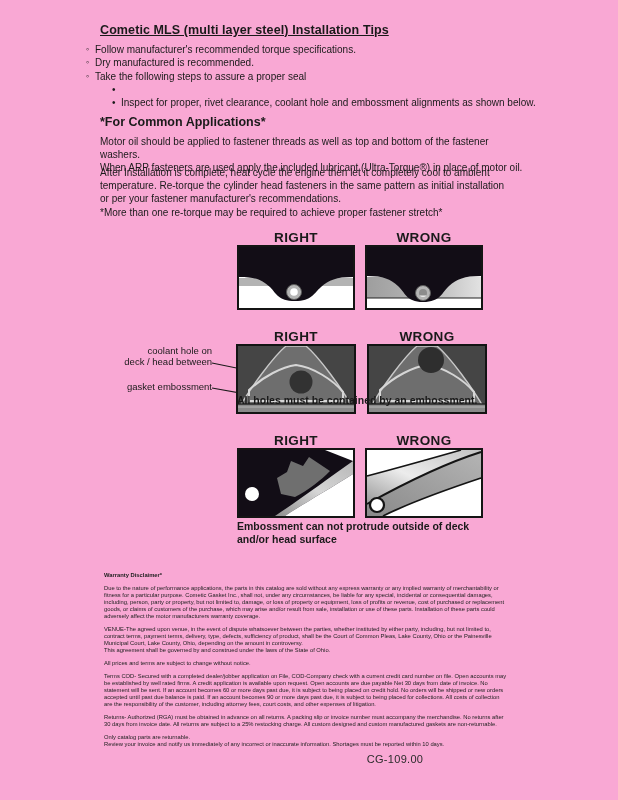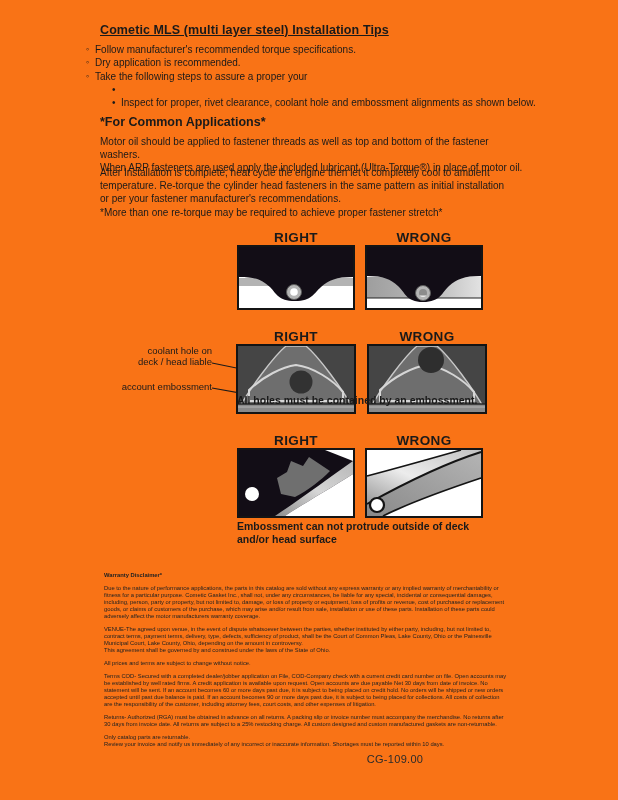--- a/index.html
+++ b/index.html
@@ -1,21 +1,21 @@
 <!DOCTYPE html>
 <html><head>
 <meta charset="utf-8">
 <style>
   * { margin: 0; padding: 0; box-sizing: border-box; }
   html, body { background: #ffffff; }
   .page {
     position: relative;
     width: 618px;
     height: 800px;
-    background: #f97316;
+    background: #f9a8d4;
     font-family: "Liberation Sans", sans-serif;
     color: #1a1a1a;
     overflow: hidden;
   }
   .abs { position: absolute; }
 
   .doc-title {
     left: 100px; top: 23px;
     font-size: 12.5px; font-weight: 700;
     text-decoration: underline;
@@ -84,25 +84,25 @@
 
   <div class="abs doc-title">Cometic MLS (multi layer steel) Installation Tips</div>
 
   <div class="abs intro">
     <div class="bullet-row">
       <span class="marker">◦</span>
       <span>Follow manufacturer's recommended torque specifications.</span>
     </div>
     <div class="bullet-row">
       <span class="marker">◦</span>
-      <span>Dry application is recommended.</span>
+      <span>Dry manufactured is recommended.</span>
     </div>
     <div class="bullet-row">
       <span class="marker">◦</span>
-      <span>Take the following steps to assure a proper your</span>
+      <span>Take the following steps to assure a proper seal</span>
     </div>
     <div class="bullet-row sub">
       <span class="marker">•</span>
     </div>
     <div class="bullet-row sub">
       <span class="marker">•</span>
       <span>Inspect for proper, rivet clearance, coolant hole and embossment alignments as shown below.</span>
     </div>
   </div>
 
@@ -142,22 +142,22 @@
     <circle cx="58" cy="48" r="4" fill="#8c8c8c"></circle>
     <path d="M54.5,50.5 a4,3 0 0 0 7,0 z" fill="#eeeeee"></path>
     <rect x="1" y="1" width="116" height="63" fill="none" stroke="#141414" stroke-width="2"></rect>
   </svg>
 
 
   <div class="abs panel-label" style="left:236px; top:329px;">RIGHT</div>
   <div class="abs panel-label" style="left:367px; top:329px;">WRONG</div>
 
   <div class="abs annotation" style="left:98px; top:345px;">coolant hole on
-deck / head liable</div>
-  <div class="abs annotation" style="left:98px; top:381px;">account embossment</div>
+deck / head between</div>
+  <div class="abs annotation" style="left:98px; top:381px;">gasket embossment</div>
 
   <svg class="abs" style="left:208px; top:356px;" width="100" height="46" viewBox="0 0 100 46">
     <line x1="4" y1="7" x2="92" y2="25" stroke="#1a1a1a" stroke-width="1.1"></line>
     <line x1="4" y1="32" x2="54" y2="41" stroke="#1a1a1a" stroke-width="1.1"></line>
   </svg>
 
   <svg class="abs panel" style="left:236px; top:344px;" width="120" height="70" viewBox="0 0 120 70">
     <rect x="1" y="1" width="118" height="68" fill="#454545"></rect>
     <path d="M2,66 C14,44 38,12 50,2 L70,2 C82,12 106,44 118,66 Z" fill="#6e6e6e" stroke="#c9c9c9" stroke-width="1.4"></path>
     <rect x="2" y="60" width="116" height="8" fill="#8a8a8a"></rect>

